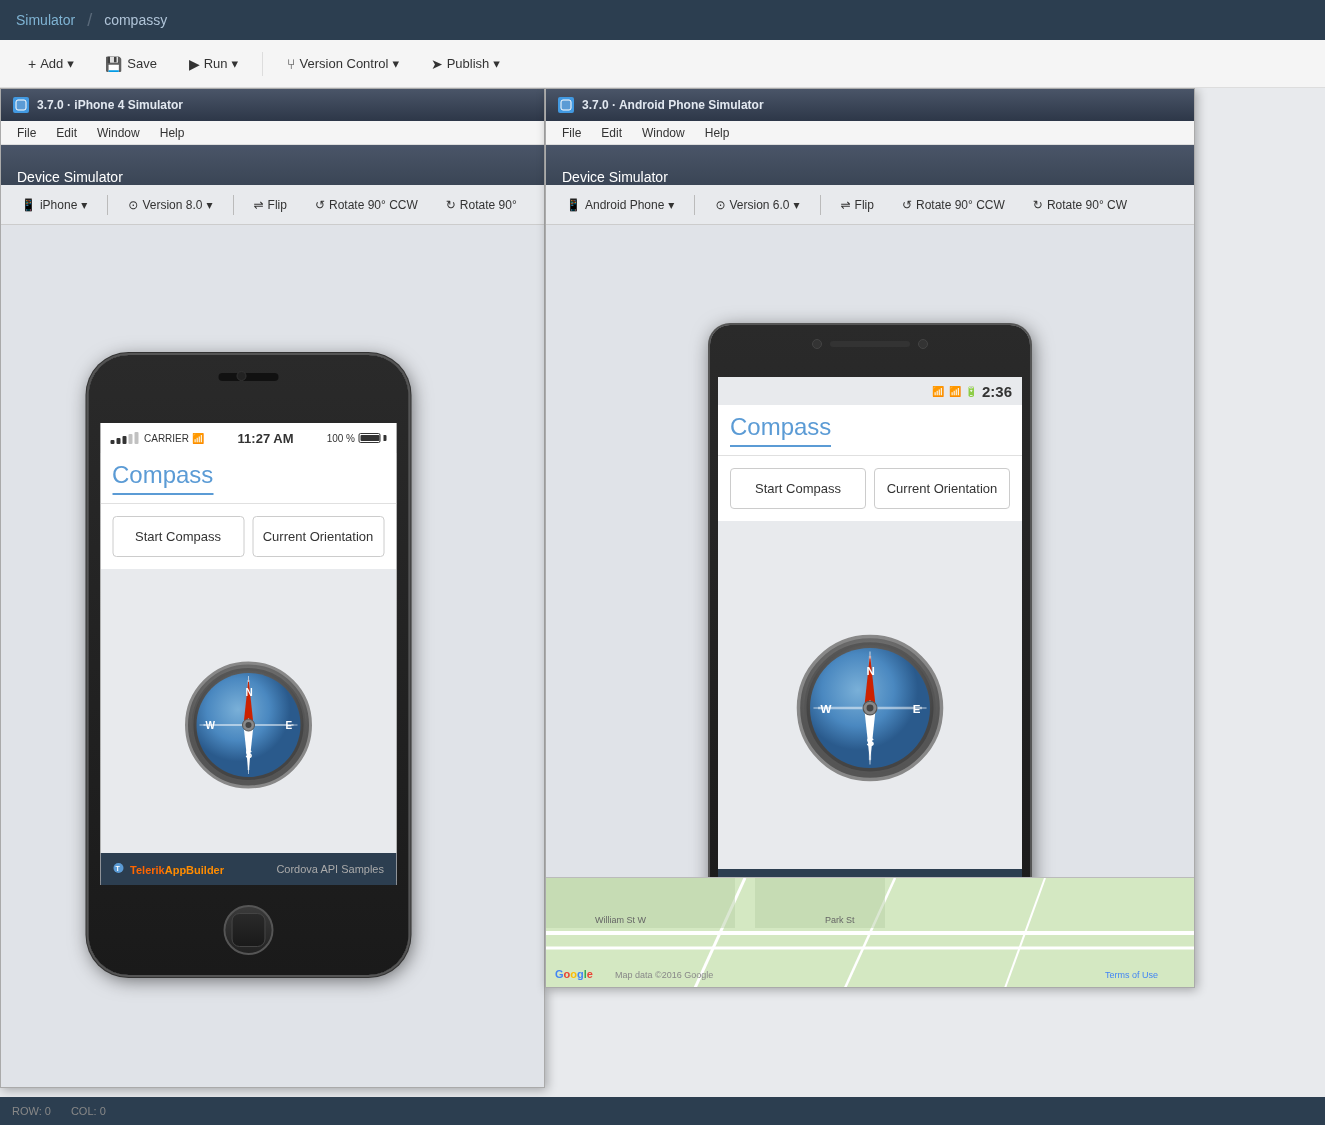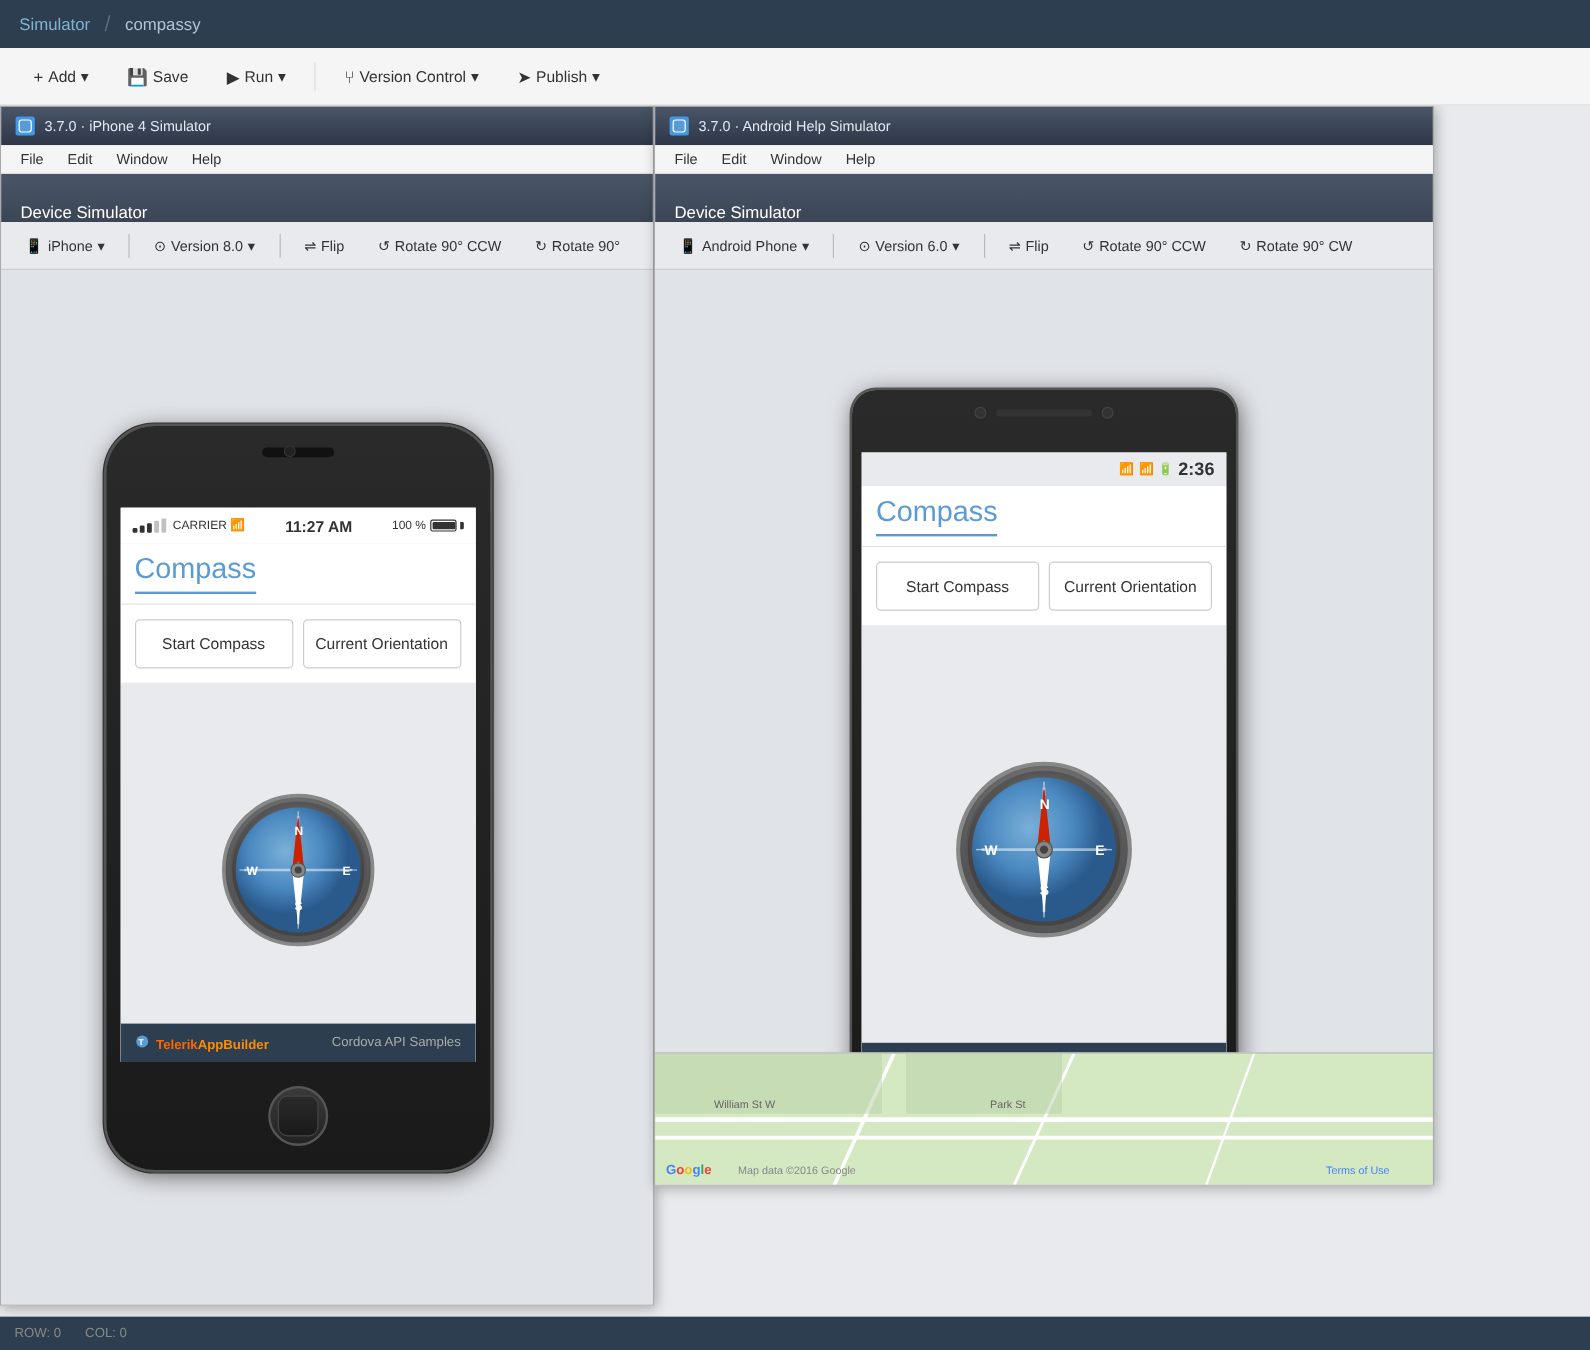--- a/index.html
+++ b/index.html
@@ -83,20 +83,21 @@
     }
 
     
     .sim-titlebar {
       background: linear-gradient(180deg, #4a5568 0%, #2d3748 100%);
       height: 32px;
       display: flex;
       align-items: center;
       padding: 0 12px;
       gap: 8px;
+      font-weight: bold;
     }
     .sim-titlebar-icon {
       width: 16px;
       height: 16px;
       background: #4299e1;
       border-radius: 2px;
       display: flex;
       align-items: center;
       justify-content: center;
     }
@@ -637,21 +638,21 @@
   </div>
 
   <div class="sim-window sim-window-android">
 
     <div class="sim-titlebar">
       <div class="sim-titlebar-icon">
         <svg width="12" height="12" viewBox="0 0 12 12">
             <rect x="1" y="1" width="10" height="10" rx="2" fill="#5b9bd5" stroke="#fff" stroke-width="1"></rect>
           </svg>
       </div>
-      <span class="sim-titlebar-text">3.7.0 · Android Help Simulator</span>
+      <span class="sim-titlebar-text">3.7.0 · Android Phone Simulator</span>
     </div>
 
     <div class="sim-menubar">
       <span class="sim-menu-item">File</span>
       <span class="sim-menu-item">Edit</span>
       <span class="sim-menu-item">Window</span>
       <span class="sim-menu-item">Help</span>
     </div>
 
     <div class="device-sim-header">

